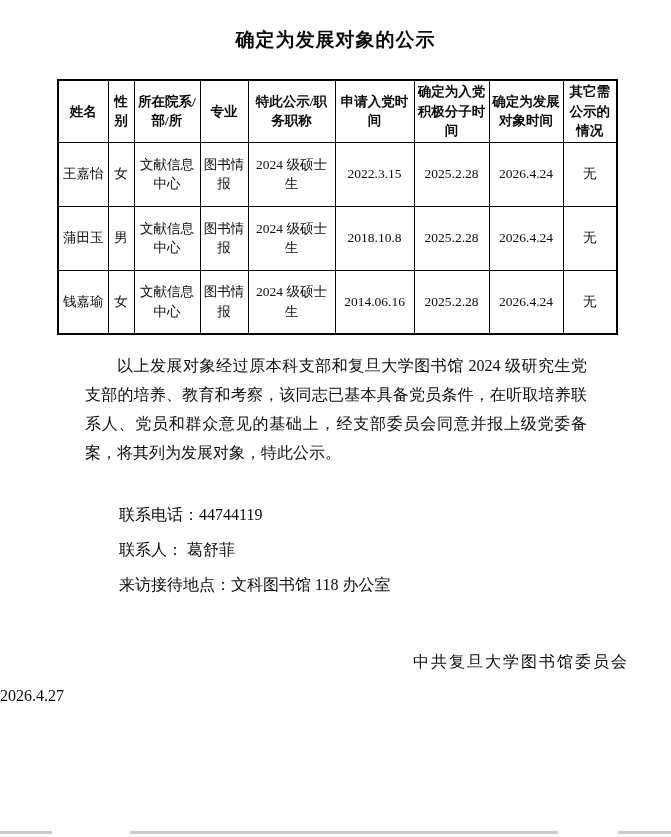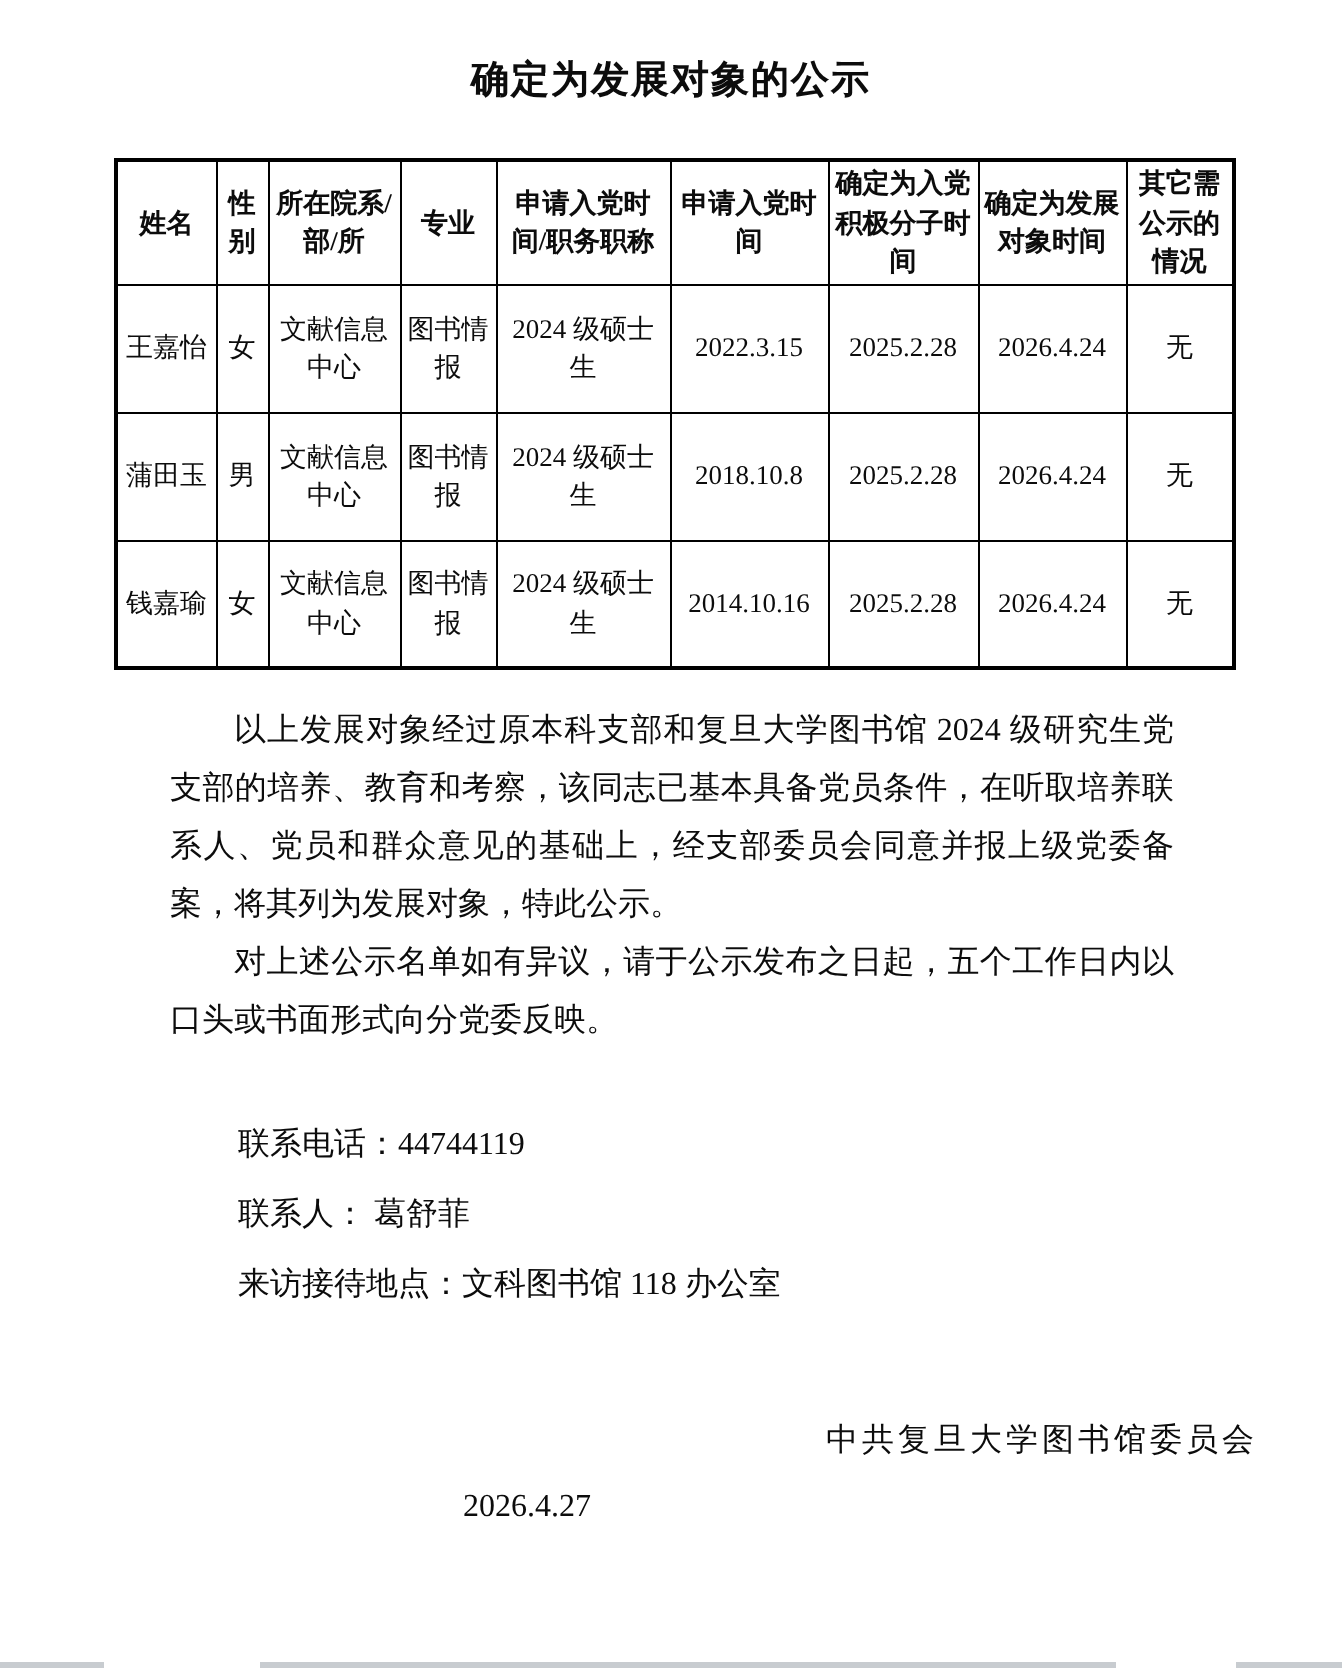--- a/index.html
+++ b/index.html
@@ -60,21 +60,21 @@
   .signature-block {
     margin-top: 50px;
     font-size: 16px;
   }
   .signature-org {
     text-align: right;
     padding-right: 42px;
     letter-spacing: 2px;
   }
   .signature-date {
-    text-align: center;
+    text-align: left;
     padding-right: 144px;
     margin-top: 14px;
   }
   .page-break-line {
     position: absolute;
     top: 831px;
     height: 3px;
     background: #c8ccd0;
   }
   .seg-a { left: 0;   width: 52px;  }
@@ -99,21 +99,21 @@
       <col style="width:75px">
         <col style="width:74px">
         <col style="width:54px">
     </colgroup>
     <thead>
       <tr>
         <th>姓名</th>
         <th>性别</th>
         <th>所在院系/部/所</th>
         <th>专业</th>
-        <th>申请入党时间/职务职称</th>
+        <th>特此公示/职务职称</th>
         <th>申请入党时间</th>
         <th>确定为入党积极分子时间</th>
         <th>确定为发展对象时间</th>
         <th>其它需公示的情况</th>
       </tr>
     </thead>
     <tbody>
       <tr>
         <td>王嘉怡</td>
         <td>女</td>
@@ -135,31 +135,30 @@
         <td>2025.2.28</td>
         <td>2026.4.24</td>
         <td>无</td>
       </tr>
       <tr>
         <td>钱嘉瑜</td>
         <td>女</td>
         <td>文献信息中心</td>
         <td>图书情报</td>
         <td>2024 级硕士生</td>
-        <td>2014.10.16</td>
+        <td>2014.06.16</td>
         <td>2025.2.28</td>
         <td>2026.4.24</td>
         <td>无</td>
       </tr>
     </tbody>
   </table>
 
   <div class="body-text">
     <p>以上发展对象经过原本科支部和复旦大学图书馆 2024 级研究生党支部的培养、教育和考察，该同志已基本具备党员条件，在听取培养联系人、党员和群众意见的基础上，经支部委员会同意并报上级党委备案，将其列为发展对象，特此公示。</p>
-    <p>对上述公示名单如有异议，请于公示发布之日起，五个工作日内以口头或书面形式向分党委反映。</p>
   </div>
 
   <div class="contact-block">
     <div>联系电话：44744119</div>
     <div>联系人： 葛舒菲</div>
     <div>来访接待地点：文科图书馆 118 办公室</div>
   </div>
 
   <div class="signature-block">
     <div class="signature-org">中共复旦大学图书馆委员会</div>

